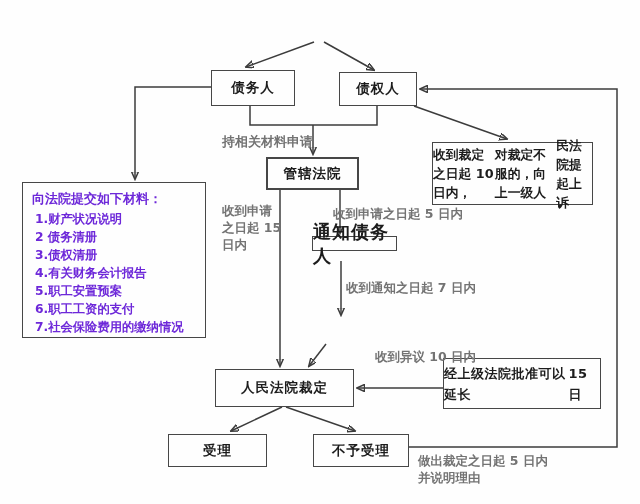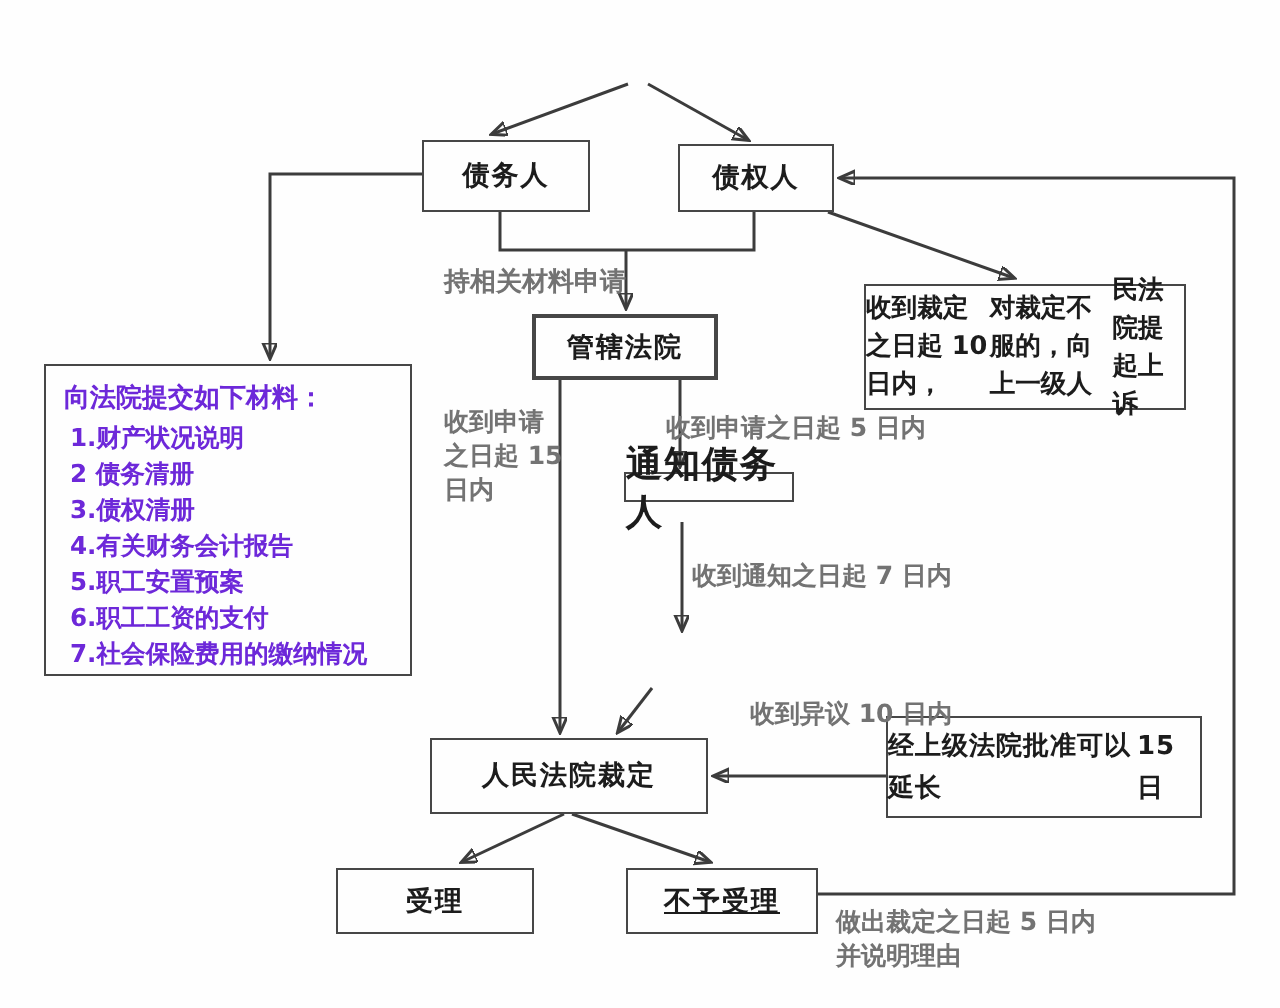--- a/index.html
+++ b/index.html
@@ -17,21 +17,21 @@
     z-index:2;
   }
   .node.applicant{left:266px;top:16px;width:97px;height:26px;font-size:14px;}
   .node.debtor{left:211px;top:70px;width:84px;height:36px;}
   .node.creditor{left:339px;top:72px;width:78px;height:34px;}
   .node.court{left:266px;top:157px;width:93px;height:33px;border-width:2px;}
   .node.notify{left:312px;top:236px;width:85px;height:15px;font-size:18px;}
   .node.objection{left:316px;top:318px;width:87px;height:26px;font-size:13px;}
   .node.ruling{left:215px;top:369px;width:139px;height:38px;}
   .node.accept{left:168px;top:434px;width:99px;height:33px;}
-  .node.reject{left:313px;top:434px;width:96px;height:33px;text-decoration:underline;}
+  .node.reject{left:313px;top:434px;width:96px;height:33px;}
   .node.multi{flex-direction:row;letter-spacing:0;}
   .node.appeal{left:432px;top:142px;width:161px;height:63px;font-size:12.8px;line-height:19px;}
   .node.extension{left:443px;top:358px;width:158px;height:51px;font-size:13px;line-height:21px;letter-spacing:.5px;}
   .materials{
     position:absolute;left:22px;top:182px;width:184px;height:156px;
     border:1.6px solid #474747;background:#fefefe;box-sizing:border-box;
     padding:7px 9px;z-index:2;
   }
   .materials .title{font-weight:bold;font-size:13px;color:#6d28d9;margin:0 0 2px 0;}
   .materials ul{list-style:none;margin:0;padding:0 0 0 3px;}

